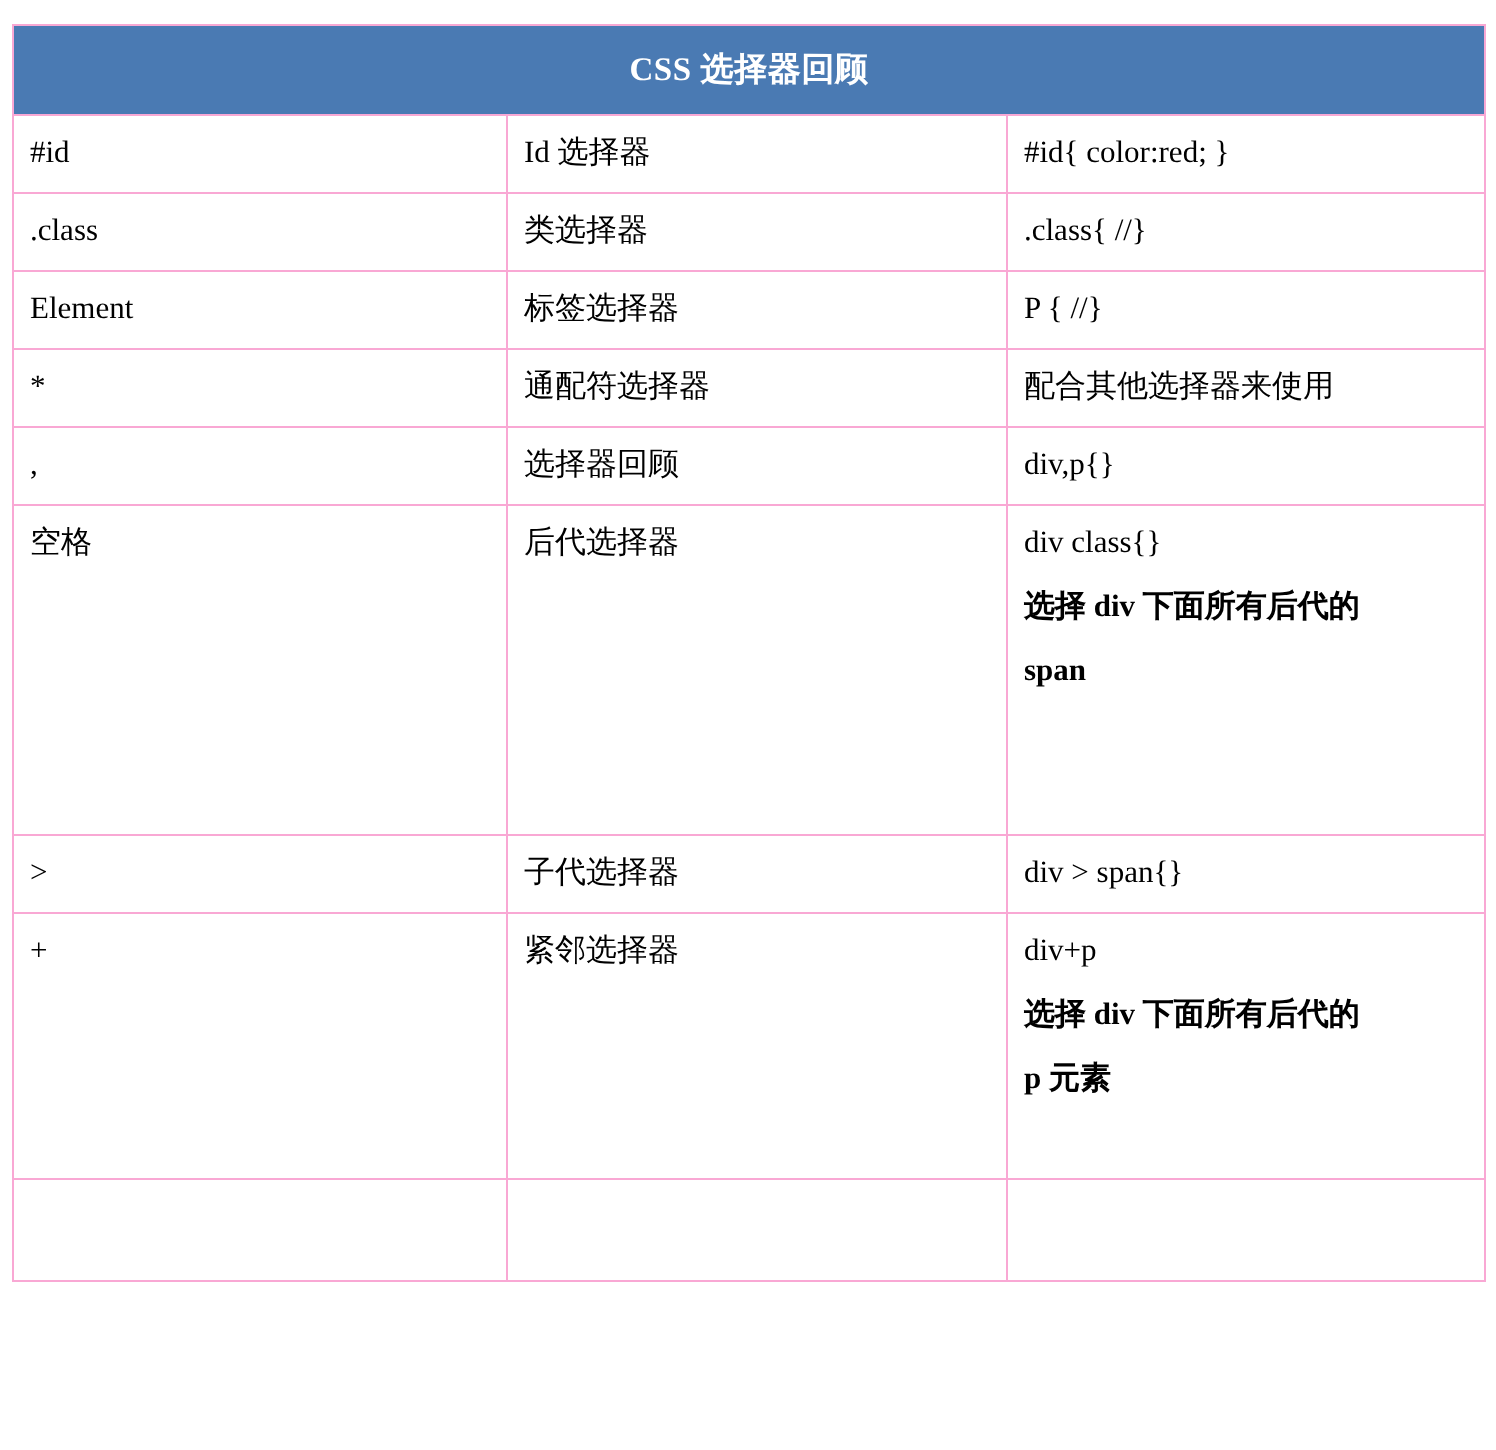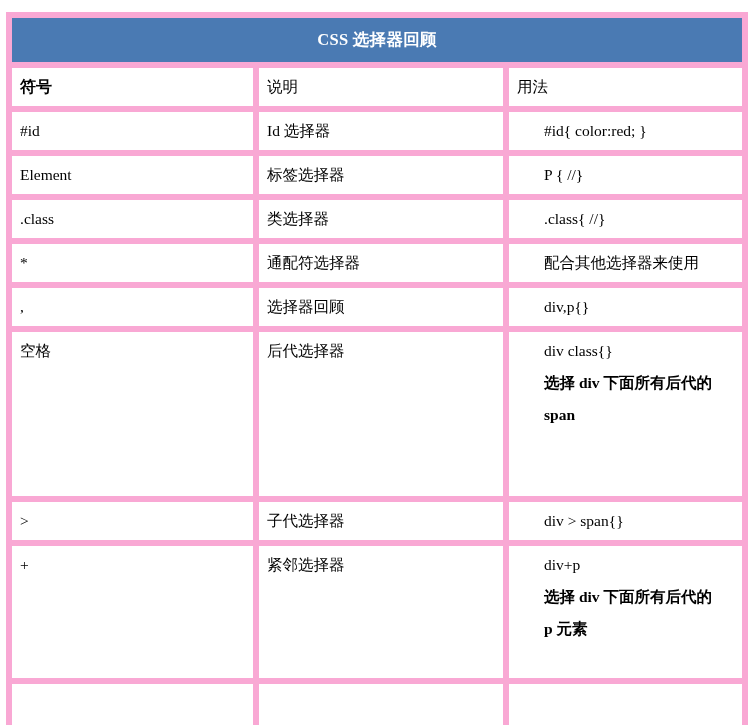--- a/index.html
+++ b/index.html
@@ -26,21 +26,21 @@
     width: 736px;
     table-layout: fixed;
     margin: 0 auto;
   }
   table.css-table col.c1 { width: 247px; }
   table.css-table col.c2 { width: 250px; }
   table.css-table col.c3 { width: 239px; }
 
   table.css-table th,
   table.css-table td {
-    border: 6px solid #f9a8d4;
+    border: 1px solid #f9a8d4;
     vertical-align: top;
     padding: 7px 8px 7px 8px;
     font-size: 15.5px;
     line-height: 1.55;
   }
   tr.title-row th {
     background: #4a7ab3;
     color: #ffffff;
     text-align: center;
     font-weight: bold;
@@ -56,21 +56,21 @@
   tr.header-row td.usage {
     font-weight: normal;
     font-size: 15.5px;
   }
   td.symbol {
     font-weight: normal;
   }
   td.symbol.plain {
     font-weight: normal;
   }
-  .cell-line { display: block; margin-left: 27px; }
+  .cell-line { display: block; }
   .cell-line + .cell-line { margin-top: 8px; font-weight: bold; }
   tr.tall td { height: 150px; }
   tr.tall2 td { height: 118px; }
   tr.empty td { height: 36px; }
   .indent { padding-left: 6px; }
 </style>
 </head>
 <body>
 
 <div class="page">
@@ -78,47 +78,42 @@
     <colgroup>
       <col class="c1">
       <col class="c2">
       <col class="c3">
     </colgroup>
     <tbody>
       <tr class="title-row">
         <th colspan="3">CSS 选择器回顾</th>
       </tr>
 
-      <tr class="header-row">
-        <td class="symbol">符号</td>
-        <td class="desc">说明</td>
-        <td class="usage">用法</td>
-      </tr>
 
       <tr>
         <td class="symbol">#id</td>
         <td>Id 选择器</td>
         <td>
           <span class="cell-line">#id{ color:red; }</span>
         </td>
       </tr>
 
       <tr>
+        <td class="symbol">.class</td>
+        <td>类选择器</td>
+        <td>
+          <span class="cell-line">.class{ //}</span>
+        </td>
+      </tr>
+
+      <tr>
         <td class="symbol">Element</td>
         <td>标签选择器</td>
         <td>
           <span class="cell-line">P { //}</span>
-        </td>
-      </tr>
-
-      <tr>
-        <td class="symbol">.class</td>
-        <td>类选择器</td>
-        <td>
-          <span class="cell-line">.class{ //}</span>
         </td>
       </tr>
 
       <tr>
         <td class="symbol">*</td>
         <td>通配符选择器</td>
         <td>
           <span class="cell-line">配合其他选择器来使用</span>
         </td>
       </tr>

